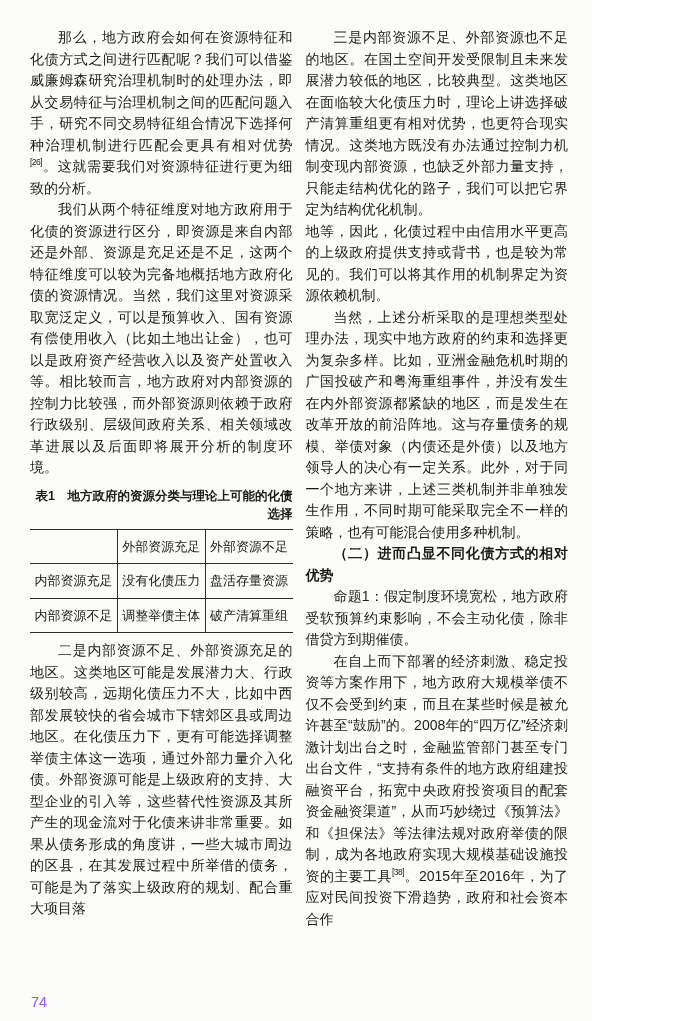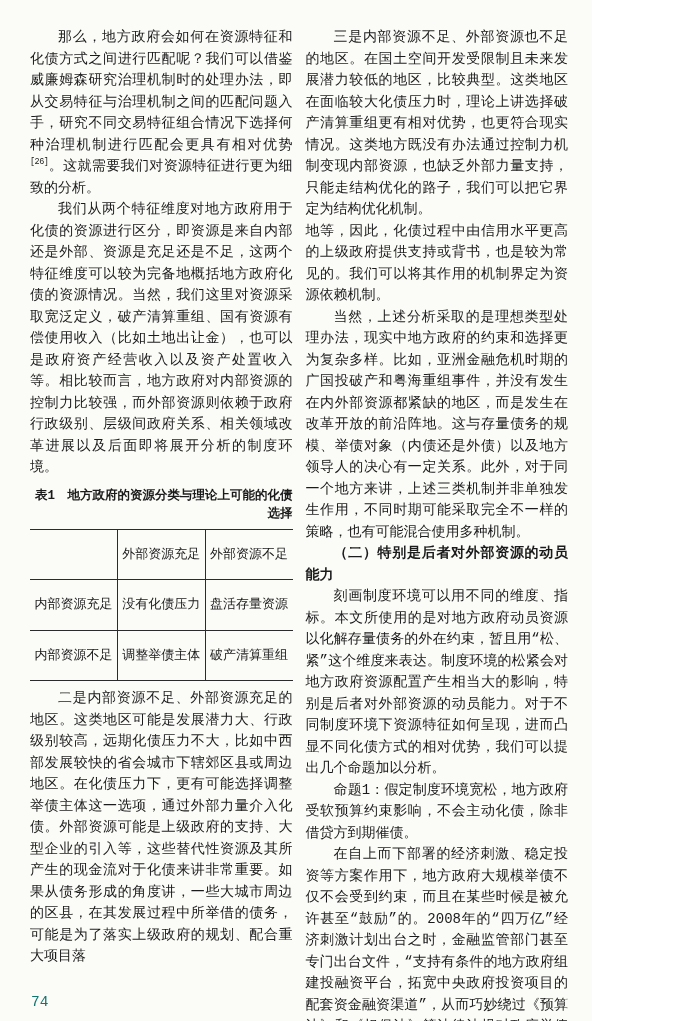--- a/index.html
+++ b/index.html
@@ -3,21 +3,21 @@
 <meta charset="utf-8">
 <style>
   html, body { margin: 0; padding: 0; }
   .page {
     position: relative;
     width: 592px;
     height: 1021px;
     box-sizing: border-box;
     background: #fbfbf8;
     color: #1b1b1b;
-    font-family: Liberation Mono, monospace;
+    font-family: Liberation Sans, sans-serif;
     padding: 27px 24px 38px 30px;
     overflow: hidden;
   }
   .columns {
     display: flex;
     gap: 13px;
     height: 100%;
   }
   .col {
     flex: 1;
@@ -49,49 +49,49 @@
     border-collapse: collapse;
     table-layout: fixed;
     font-size: 13px;
     margin: 0 0 7px 0;
     border-top: 1.6px solid #2b2b2b;
     border-bottom: 1.6px solid #2b2b2b;
   }
   table.t1 th, table.t1 td {
     font-weight: normal;
     text-align: center;
-    padding: 14px 2px;
+    padding: 6px 2px;
     border-bottom: 0.8px solid #2b2b2b;
     white-space: nowrap;
     overflow: hidden;
   }
   table.t1 tr:last-child td { border-bottom: none; }
   table.t1 th + th, table.t1 td + td { border-left: 0.8px solid #2b2b2b; }
   p.section-heading {
     margin: 0;
     text-indent: 2em;
     font-weight: bold;
   }
   .page-number {
     position: absolute;
     left: 31px;
     bottom: 11px;
     font-size: 14.5px;
-    color: #0f766e;
+    color: #8b5cf6;
   }
 </style>
 </head>
 <body>
 
 <div class="page">
   <div class="columns">
 
     <div class="col">
       <p class="para"><span>那么，地方政府会如何在资源特征和化债方式之间进行匹配呢？我们可以借鉴威廉姆森研究治理机制时的处理办法，即从交易特征与治理机制之间的匹配问题入手，研究不同交易特征组合情况下选择何种治理机制进行匹配会更具有相对优势</span><sup class="ref">[26]</sup><span>。这就需要我们对资源特征进行更为细致的分析。</span></p>
-      <p class="para">我们从两个特征维度对地方政府用于化债的资源进行区分，即资源是来自内部还是外部、资源是充足还是不足，这两个特征维度可以较为完备地概括地方政府化债的资源情况。当然，我们这里对资源采取宽泛定义，破产清算重组、国有资源有偿使用收入（比如土地出让金），也可以是政府资产经营收入以及资产处置收入等。相比较而言，地方政府对内部资源的控制力比较强，而外部资源则依赖于政府行政级别、层级间政府关系、相关领域改革进展以及后面即将展开分析的制度环境。</p>
+      <p class="para">我们从两个特征维度对地方政府用于化债的资源进行区分，即资源是来自内部还是外部、资源是充足还是不足，这两个特征维度可以较为完备地概括地方政府化债的资源情况。当然，我们这里对资源采取宽泛定义，可以是预算收入、国有资源有偿使用收入（比如土地出让金），也可以是政府资产经营收入以及资产处置收入等。相比较而言，地方政府对内部资源的控制力比较强，而外部资源则依赖于政府行政级别、层级间政府关系、相关领域改革进展以及后面即将展开分析的制度环境。</p>
 
       <div class="table-caption">表1　地方政府的资源分类与理论上可能的化债选择</div>
       <table class="t1">
         <thead>
           <tr>
             <th></th>
             <th>外部资源充足</th>
             <th>外部资源不足</th>
           </tr>
         </thead>
@@ -109,22 +109,21 @@
         </tbody>
       </table>
 
       <p class="para">二是内部资源不足、外部资源充足的地区。这类地区可能是发展潜力大、行政级别较高，远期化债压力不大，比如中西部发展较快的省会城市下辖郊区县或周边地区。在化债压力下，更有可能选择调整举债主体这一选项，通过外部力量介入化债。外部资源可能是上级政府的支持、大型企业的引入等，这些替代性资源及其所产生的现金流对于化债来讲非常重要。如果从债务形成的角度讲，一些大城市周边的区县，在其发展过程中所举借的债务，可能是为了落实上级政府的规划、配合重大项目落</p>
     </div>
 
     <div class="col">
       <p class="para">三是内部资源不足、外部资源也不足的地区。在国土空间开发受限制且未来发展潜力较低的地区，比较典型。这类地区在面临较大化债压力时，理论上讲选择破产清算重组更有相对优势，也更符合现实情况。这类地方既没有办法通过控制力机制变现内部资源，也缺乏外部力量支持，只能走结构优化的路子，我们可以把它界定为结构优化机制。</p>
       <p class="para" style="text-indent:0;">地等，因此，化债过程中由信用水平更高的上级政府提供支持或背书，也是较为常见的。我们可以将其作用的机制界定为资源依赖机制。</p>
       <p class="para">当然，上述分析采取的是理想类型处理办法，现实中地方政府的约束和选择更为复杂多样。比如，亚洲金融危机时期的广国投破产和粤海重组事件，并没有发生在内外部资源都紧缺的地区，而是发生在改革开放的前沿阵地。这与存量债务的规模、举债对象（内债还是外债）以及地方领导人的决心有一定关系。此外，对于同一个地方来讲，上述三类机制并非单独发生作用，不同时期可能采取完全不一样的策略，也有可能混合使用多种机制。</p>
-      <p class="section-heading">（二）特别是后者对外部资源的动员能力</p>
-      <p class="para">刻画制度环境可以用不同的维度、指标。本文所使用的是对地方政府动员资源以化解存量债务的外在约束，暂且用“松、紧”这个维度来表达。制度环境的松紧会对地方政府资源配置产生相当大的影响，特别是后者对外部资源的动员能力。对于不同制度环境下资源特征如何呈现，进而凸显不同化债方式的相对优势，我们可以提出几个命题加以分析。</p>
+      <p class="section-heading">（二）进而凸显不同化债方式的相对优势</p>
       <p class="para">命题1：假定制度环境宽松，地方政府受软预算约束影响，不会主动化债，除非借贷方到期催债。</p>
       <p class="para"><span>在自上而下部署的经济刺激、稳定投资等方案作用下，地方政府大规模举债不仅不会受到约束，而且在某些时候是被允许甚至“鼓励”的。2008年的“四万亿”经济刺激计划出台之时，金融监管部门甚至专门出台文件，“支持有条件的地方政府组建投融资平台，拓宽中央政府投资项目的配套资金融资渠道”，从而巧妙绕过《预算法》和《担保法》等法律法规对政府举债的限制，成为各地政府实现大规模基础设施投资的主要工具</span><sup class="ref">[38]</sup><span>。2015年至2016年，为了应对民间投资下滑趋势，政府和社会资本合作</span></p>
     </div>
 
   </div>
 
   <div class="page-number">74</div>
 </div>
 
 </body></html>

